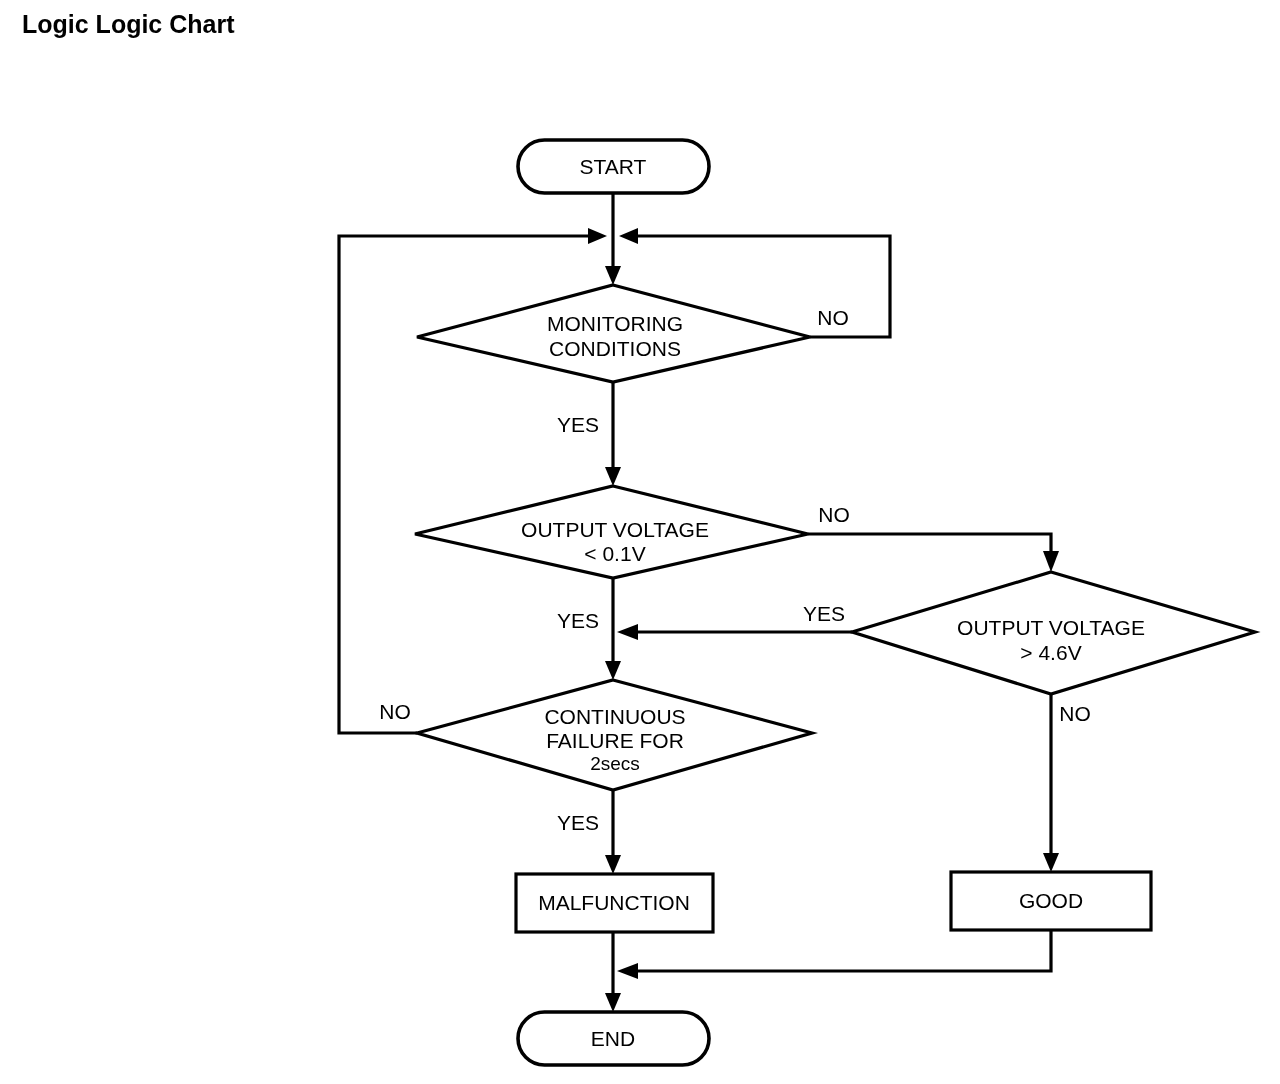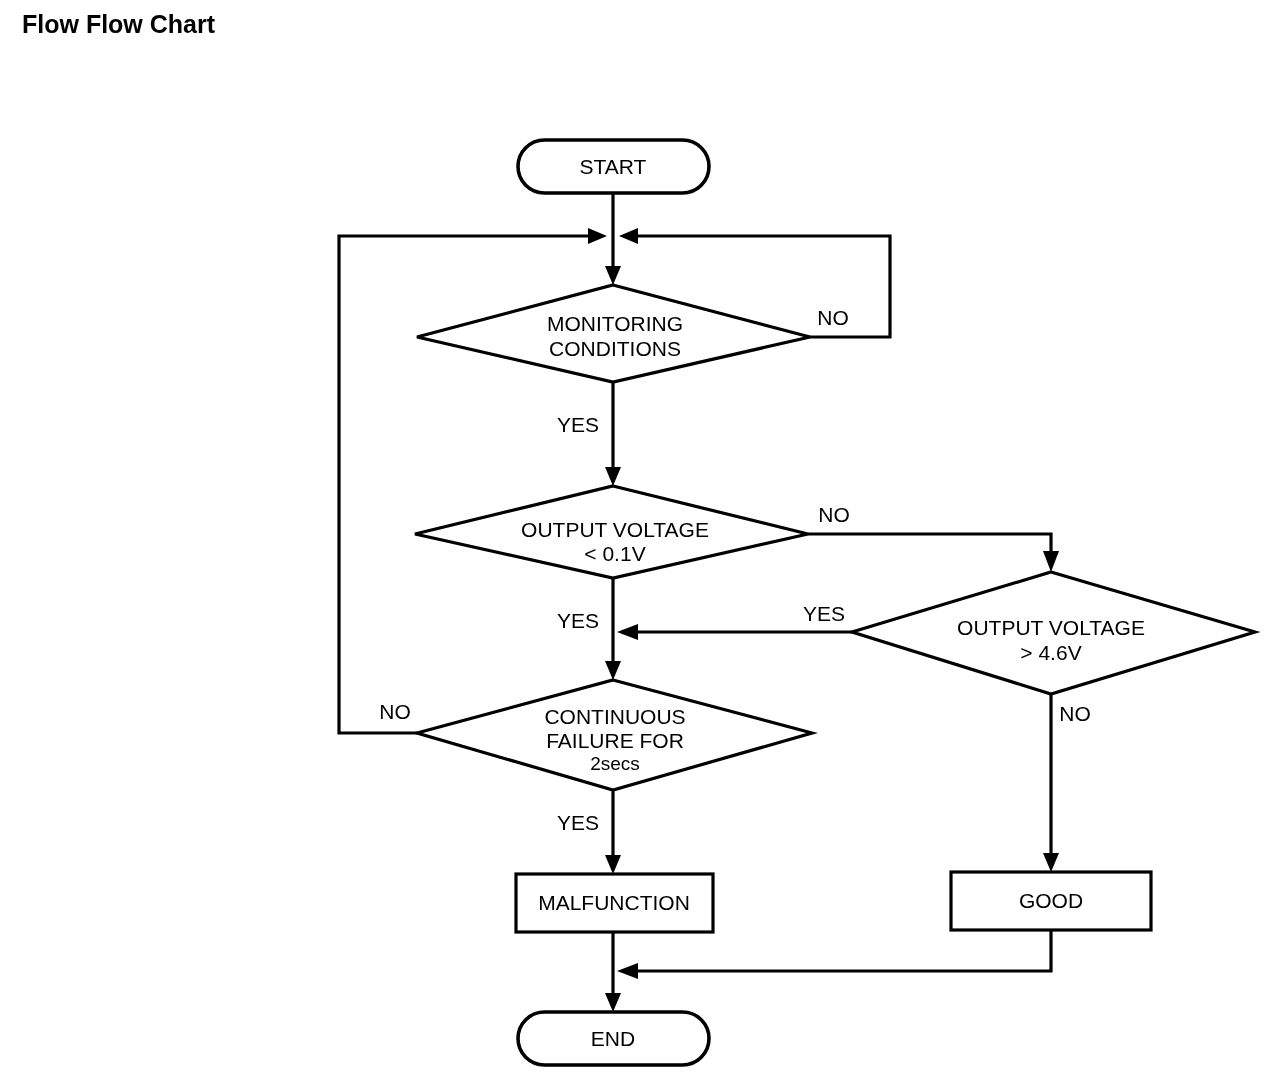--- a/index.html
+++ b/index.html
@@ -62,21 +62,21 @@
     font-family: "Liberation Sans", sans-serif;
     font-size: 21px;
     fill: #000000;
     text-anchor: middle;
     dominant-baseline: middle;
   }
 </style>
 </head>
 <body>
 
-<div id="page-title">Flow Flow Chart</div>
+<div id="page-title">Logic Logic Chart</div>
 
 <svg id="flow-canvas" viewBox="0 0 1280 1084" xmlns="http://www.w3.org/2000/svg">
 
   <g>
     <path class="conn" d="M 613 193 L 613 277"></path>
     <polygon class="arrow-head" points="613,285 605,266 621,266"></polygon>
   </g>
 
   <g>
     <path class="conn" d="M 417 733 L 339 733 L 339 236 L 599 236"></path>

